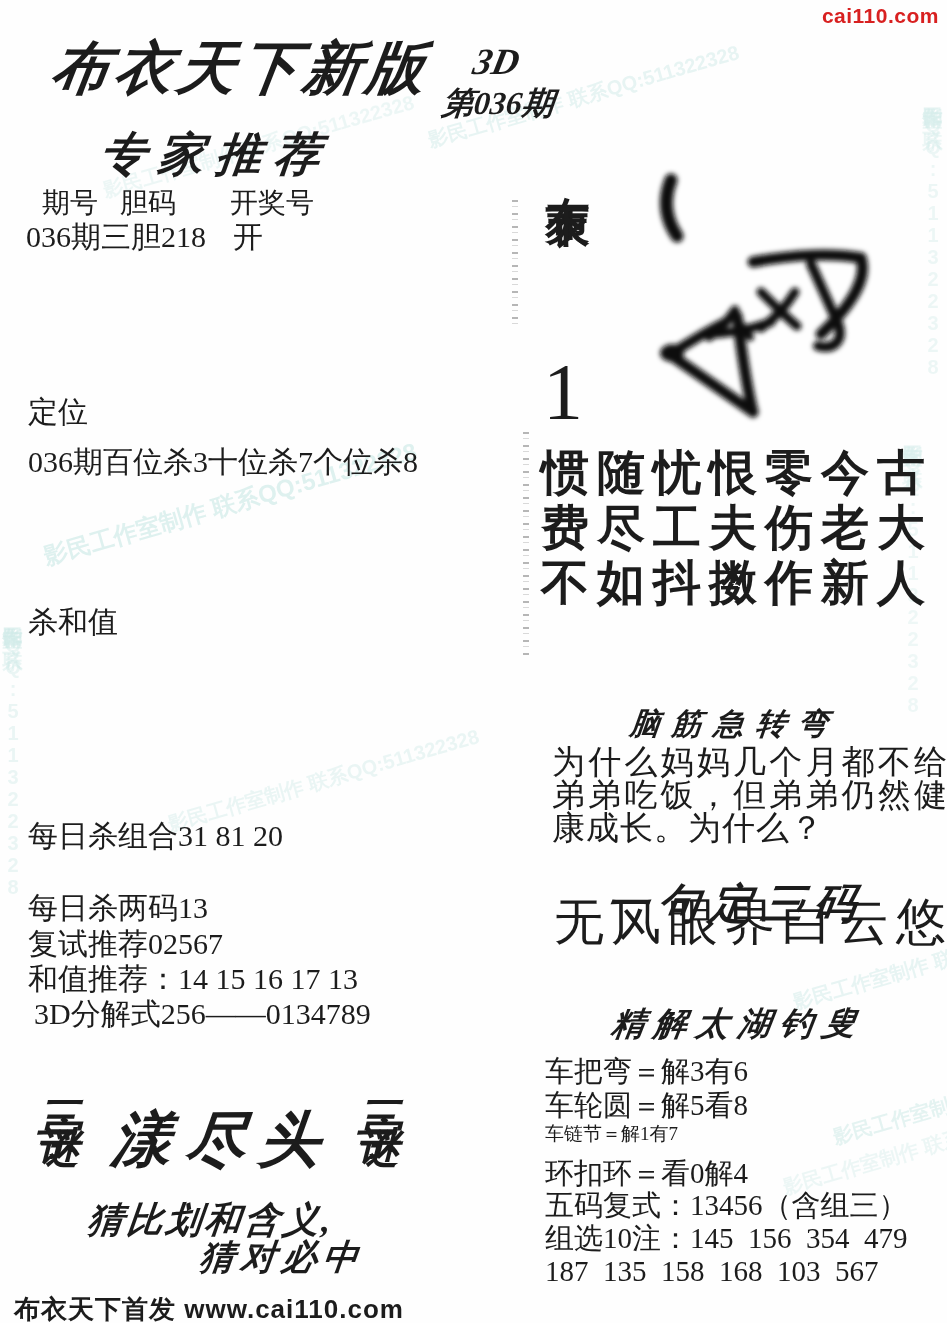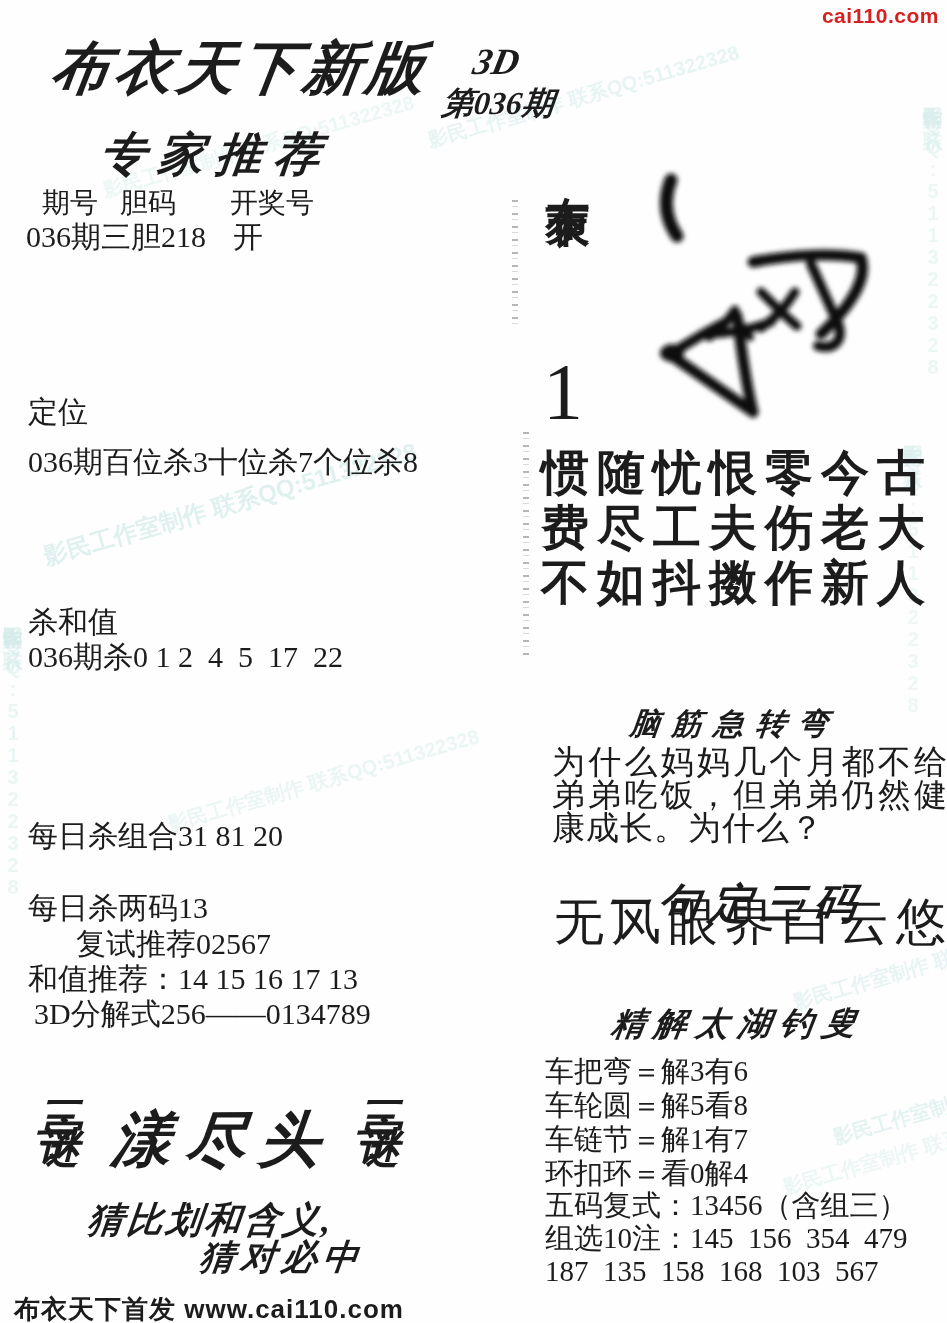--- a/index.html
+++ b/index.html
@@ -45,25 +45,24 @@
   <div class="abs line" style="left:42px;top:188px;font-size:28px;">期号</div>
   <div class="abs line" style="left:120px;top:188px;font-size:28px;">胆码</div>
   <div class="abs line" style="left:230px;top:188px;font-size:28px;">开奖号</div>
   <div class="abs line" style="left:26px;top:221px;">036期三胆218</div>
   <div class="abs line" style="left:233px;top:221px;">开</div>
 
   <div class="abs line" style="left:28px;top:396px;">定位</div>
   <div class="abs line" style="left:28px;top:430px;margin-top:16px;">036期百位杀3十位杀7个位杀8</div>
 
   <div class="abs line" style="left:28px;top:606px;">杀和值</div>
-  <div class="abs line" style="left:28px;top:641px;">036期杀0 1 2  4  5  17  22</div>
 
   <div class="abs line" style="left:28px;top:820px;">每日杀组合31 81 20</div>
   <div class="abs line" style="left:28px;top:892px;">每日杀两码13</div>
-  <div class="abs line" style="left:28px;top:928px;margin-left:48px;">复试推荐02567</div>
+  <div class="abs line" style="left:28px;top:928px;">复试推荐02567</div>
   <div class="abs line" style="left:28px;top:963px;">和值推荐：14 15 16 17 13</div>
   <div class="abs line" style="left:34px;top:998px;">3D分解式256——0134789</div>
 
   <div class="abs callig vtext" style="left:30px;top:1068px;font-size:42px;letter-spacing:12px;">三字谜</div>
   <div class="abs callig vtext" style="left:350px;top:1068px;font-size:42px;letter-spacing:12px;">三字谜</div>
   <div class="abs callig" style="left:112px;top:1100px;font-size:60px;letter-spacing:14px;transform:skewX(-6deg);">漾尽头</div>
   <div class="abs callig" style="left:88px;top:1196px;font-size:36px;letter-spacing:3px;transform:skewX(-6deg);">猜比划和含义,</div>
   <div class="abs callig" style="left:200px;top:1234px;font-size:35px;letter-spacing:6px;transform:skewX(-6deg);">猜对必中</div>
 
   <div class="abs sans serifb" style="left:14px;top:1292px;font-size:26px;letter-spacing:1px;">布衣天下首发 www.cai110.com</div>
@@ -105,19 +104,19 @@
 
   <div class="abs callig" style="left:630px;top:704px;font-size:30px;letter-spacing:12px;transform:skewX(-6deg);">脑筋急转弯</div>
   <div class="abs" style="left:552px;top:746px;width:396px;font-size:33px;line-height:33px;text-align:justify;letter-spacing:1px;">为什么妈妈几个月都不给弟弟吃饭，但弟弟仍然健康成长。为什么？</div>
 
   <div class="abs callig" style="left:606px;top:876px;font-size:42px;letter-spacing:10px;transform:skewX(-8deg);">一句定三码</div>
   <div class="abs" style="left:522px;top:889px;font-size:50px;letter-spacing:7px;white-space:nowrap;margin-left:32px;">无风眼界白云悠</div>
 
   <div class="abs callig" style="left:612px;top:1002px;font-size:33px;letter-spacing:9px;transform:skewX(-8deg);">精解太湖钓叟</div>
   <div class="abs line" style="left:545px;top:1056px;font-size:29px;">车把弯＝解3有6</div>
   <div class="abs line" style="left:545px;top:1090px;font-size:29px;">车轮圆＝解5看8</div>
-  <div class="abs line" style="left:545px;top:1124px;font-size:29px;">车链节＝解1有7</div>
+  <div class="abs line" style="left:545px;top:1124px;font-size:19px;">车链节＝解1有7</div>
   <div class="abs line" style="left:545px;top:1158px;font-size:29px;">环扣环＝看0解4</div>
   <div class="abs line" style="left:545px;top:1190px;font-size:29px;">五码复式：13456（含组三）</div>
   <div class="abs line" style="left:545px;top:1223px;font-size:29px;">组选10注：145  156  354  479</div>
   <div class="abs line" style="left:545px;top:1256px;font-size:29px;font-family:Liberation Serif, serif;">187  135  158  168  103  567</div>
 
 </div>
 
 </body></html>

